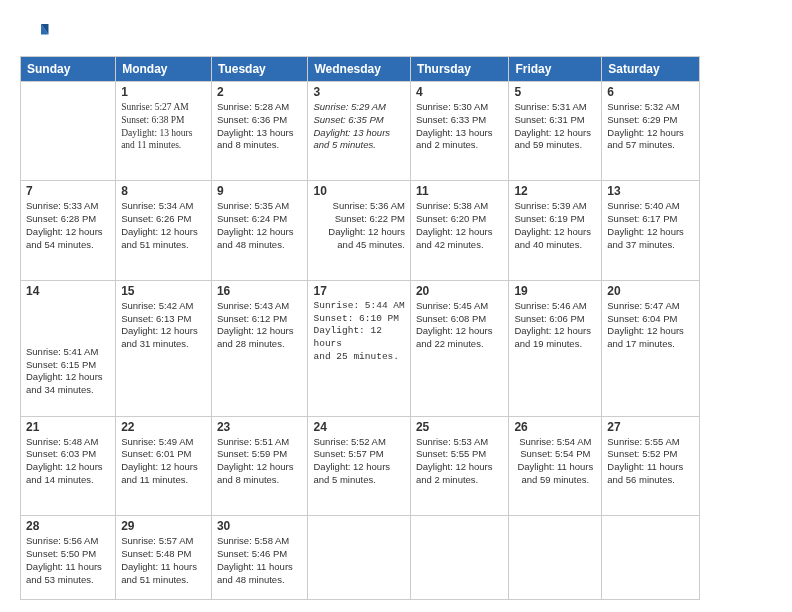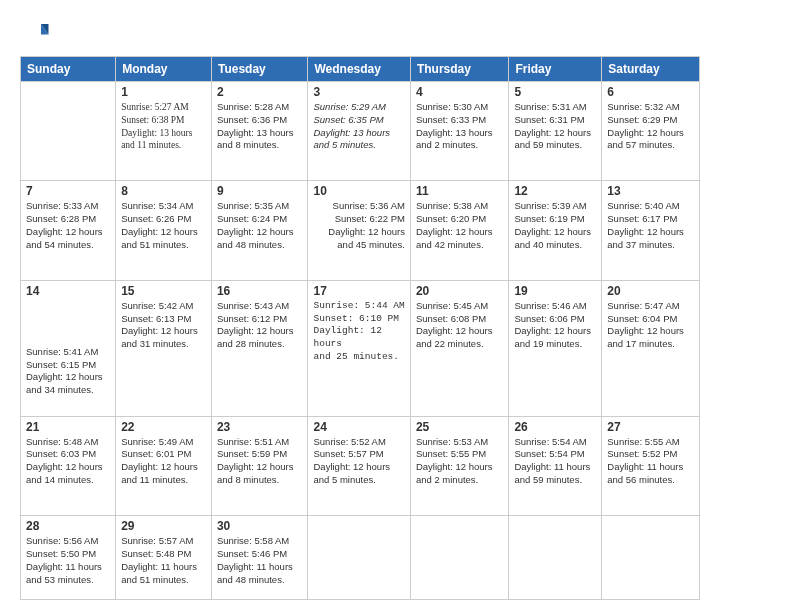--- a/index.html
+++ b/index.html
@@ -308,21 +308,21 @@
           </td>
           <td>
             <div class="day-number">25</div>
             <div class="day-info" style="white-space: pre-line;">Sunrise: 5:53 AM
 Sunset: 5:55 PM
 Daylight: 12 hours
 and 2 minutes.</div>
           </td>
           <td>
             <div class="day-number">26</div>
-            <div class="day-info" style="white-space: pre-line;">Sunrise: 5:54 AM
+            <div class="day-info" style="white-space: pre-line; text-align: center;">Sunrise: 5:54 AM
 Sunset: 5:54 PM
 Daylight: 11 hours
 and 59 minutes.</div>
           </td>
           <td>
             <div class="day-number">27</div>
             <div class="day-info" style="white-space: pre-line;">Sunrise: 5:55 AM
 Sunset: 5:52 PM
 Daylight: 11 hours
 and 56 minutes.</div>

